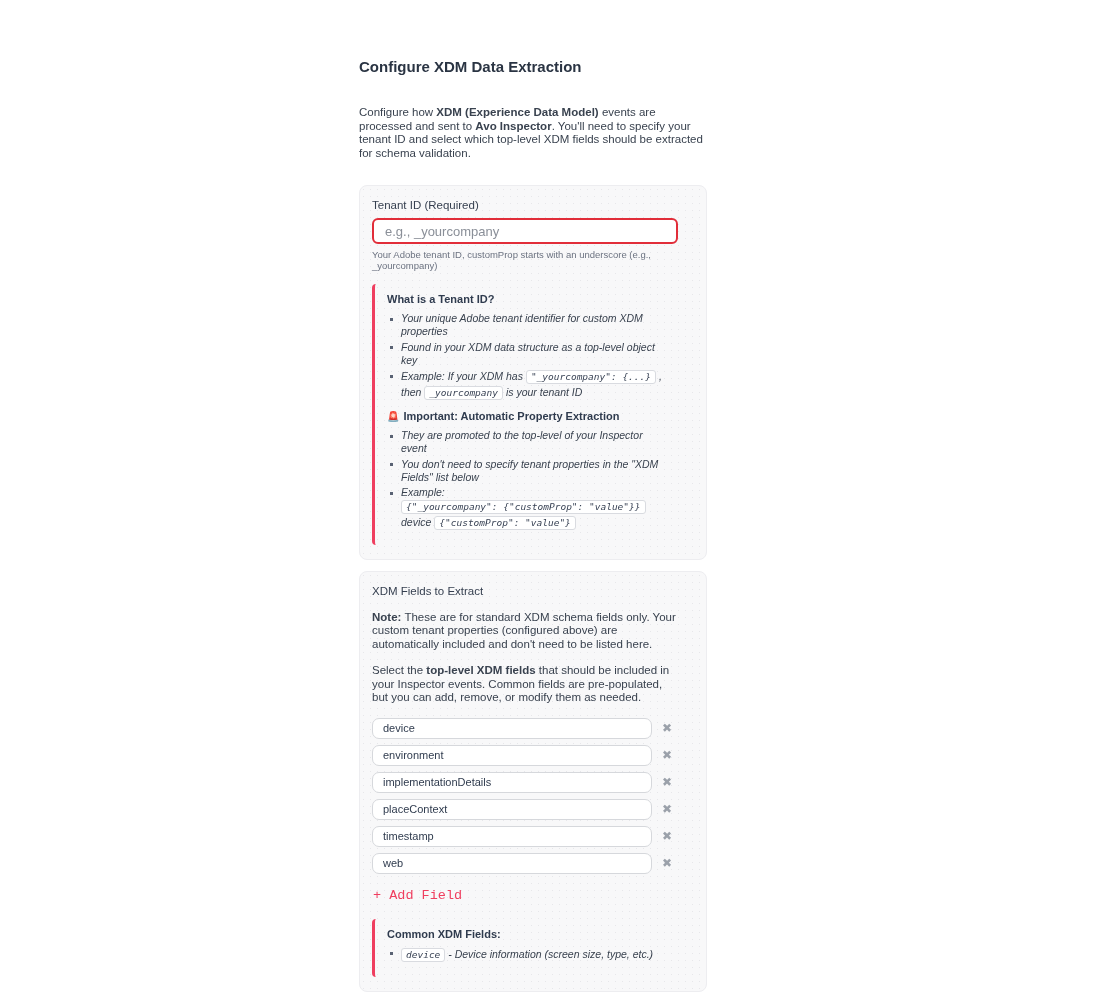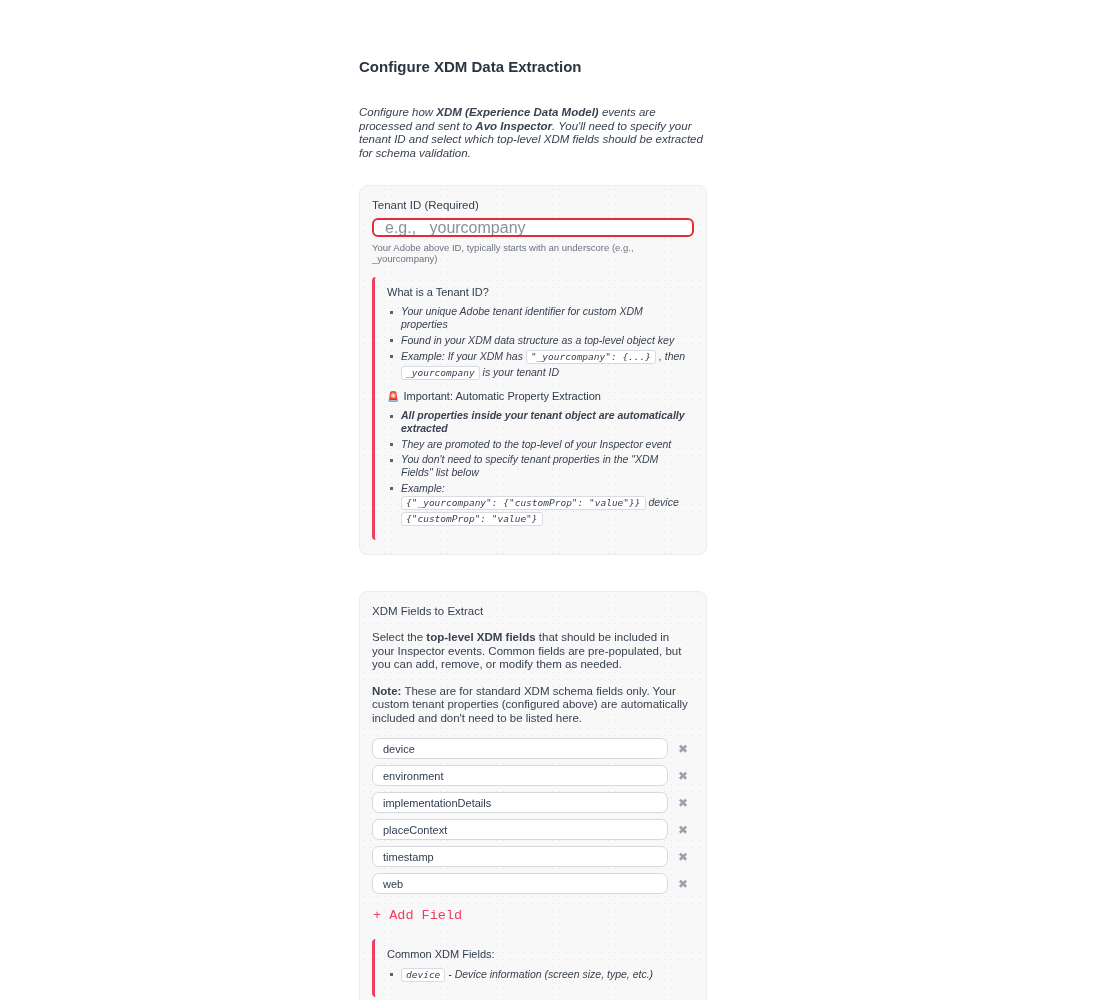--- a/index.html
+++ b/index.html
@@ -6,59 +6,59 @@
   html, body { background: #ffffff; }
   body {
     width: 1100px; height: 1000px; position: relative;
     font-family: "Liberation Sans", "DejaVu Sans", sans-serif;
     color: #353f4f;
   }
   .content { position: absolute; left: 359px; top: 58px; width: 348px; }
 
   .page-title { font-size: 15px; font-weight: 700; color: #2a3443; margin-bottom: 31px; }
 
-  .intro { font-size: 11.5px; line-height: 13.5px; color: #39424f; margin-bottom: 25px; font-style: italic; }
+  .intro { font-size: 11.5px; line-height: 13.5px; color: #39424f; margin-bottom: 25px; }
   .b { font-weight: 700; }
 
   .card {
     background-color: #f8f8f9;
     background-image: radial-gradient(#e7e7ea 0.8px, transparent 0.9px);
     background-size: 7px 7px;
     border: 1px solid #ededf0;
     border-radius: 8px;
-    padding: 13px 12px 14px 12px;
-    margin-bottom: 36px;
+    padding: 13px 28px 14px 12px;
+    margin-bottom: 11px;
   }
 
   .field-label { font-size: 11.5px; color: #353f4f; margin-bottom: 7px; }
 
   .tenant-input {
-    width: 100%; height: 19px;
+    width: 100%; height: 26px;
     border: 2px solid #e12d39; border-radius: 6px;
-    padding: 0 11px; font-size: 16px; color: #2f3b4e;
+    padding: 0 11px; font-size: 13px; color: #2f3b4e;
     background: #fff; outline: none;
     font-family: "Liberation Sans", "DejaVu Sans", sans-serif;
   }
   .tenant-input::placeholder { color: #8a8f98; }
 
   .helper { font-size: 9.5px; color: #6b7280; margin-top: 5px; }
 
   .error-box {
     margin-top: 7px; padding: 5px 9px;
     background: #fcebec; border: 1px solid #f3bcbc; border-radius: 4px;
     font-size: 10px; color: #e12d39;
   }
 
   .info-box {
     margin-top: 13px;
     border-left: 3px solid #ef3e5f;
     border-radius: 4px;
     padding: 9px 8px 11px 12px;
   }
-  .info-heading { font-size: 11px; font-weight: 400; color: #2f3b4e; margin-bottom: 7px; }
+  .info-heading { font-size: 11px; font-weight: 700; color: #2f3b4e; margin-bottom: 7px; }
   .info-heading.with-icon { margin-top: 9px; }
   .alert-emoji { font-size: 10px; margin-right: 4px; }
 
   ul.bullets { list-style: none; font-style: italic; }
   ul.bullets li {
     position: relative; padding-left: 14px;
     font-size: 10.5px; line-height: 13px; color: #39424f;
     margin-bottom: 2.5px;
   }
   ul.bullets li::before {
@@ -105,45 +105,44 @@
 
 <div class="content">
 
   <h1 class="page-title">Configure XDM Data Extraction</h1>
 
   <p class="intro"><span>Configure how </span><span class="b">XDM (Experience Data Model)</span><span> events are processed and sent to </span><span class="b">Avo Inspector</span><span>. You'll need to specify your tenant ID and select which top-level XDM fields should be extracted for schema validation.</span></p>
 
   <div class="card">
     <div class="field-label">Tenant ID (Required)</div>
     <input class="tenant-input" type="text" placeholder="e.g., _yourcompany" style="">
-    <div class="helper">Your Adobe above ID, typically starts with an underscore (e.g., _yourcompany)</div>
+    <div class="helper">Your Adobe tenant ID, customProp starts with an underscore (e.g., _yourcompany)</div>
 
     <div class="info-box">
       <div class="info-heading">What is a Tenant ID?</div>
       <ul class="bullets">
           <li><span>Your unique Adobe tenant identifier for custom XDM properties</span></li>
           <li><span>Found in your XDM data structure as a top-level object key</span></li>
           <li><span>Example: If your XDM has </span><span class="code">"_yourcompany": {...}</span><span> , then </span><span class="code">_yourcompany</span><span> is your tenant ID</span></li>
         </ul>
       <div class="info-heading with-icon">
         <span class="alert-emoji">🚨</span><span>Important: Automatic Property Extraction</span>
       </div>
       <ul class="bullets">
-          <li><span class="b">All properties inside your tenant object are automatically extracted</span></li>
           <li><span>They are promoted to the top-level of your Inspector event</span></li>
           <li><span>You don't need to specify tenant properties in the "XDM Fields" list below</span></li>
           <li><span>Example: </span><span class="code">{"_yourcompany": {"customProp": "value"}}</span><span> device </span><span class="code">{"customProp": "value"}</span></li>
         </ul>
     </div>
   </div>
 
   <div class="card fields-card">
     <div class="field-label">XDM Fields to Extract</div>
+    <p class="card-text"><span class="b">Note:</span><span> These are for standard XDM schema fields only. Your custom tenant properties (configured above) are automatically included and don't need to be listed here.</span></p>
     <p class="card-text"><span>Select the </span><span class="b">top-level XDM fields</span><span> that should be included in your Inspector events. Common fields are pre-populated, but you can add, remove, or modify them as needed.</span></p>
-    <p class="card-text"><span class="b">Note:</span><span> These are for standard XDM schema fields only. Your custom tenant properties (configured above) are automatically included and don't need to be listed here.</span></p>
 
     <div>
         <div class="field-row">
         <input class="field-input" type="text" value="device" style="">
         <button class="remove-btn">
           <span>✖</span>
         </button>
       </div>
         <div class="field-row">
         <input class="field-input" type="text" value="environment" style="">

